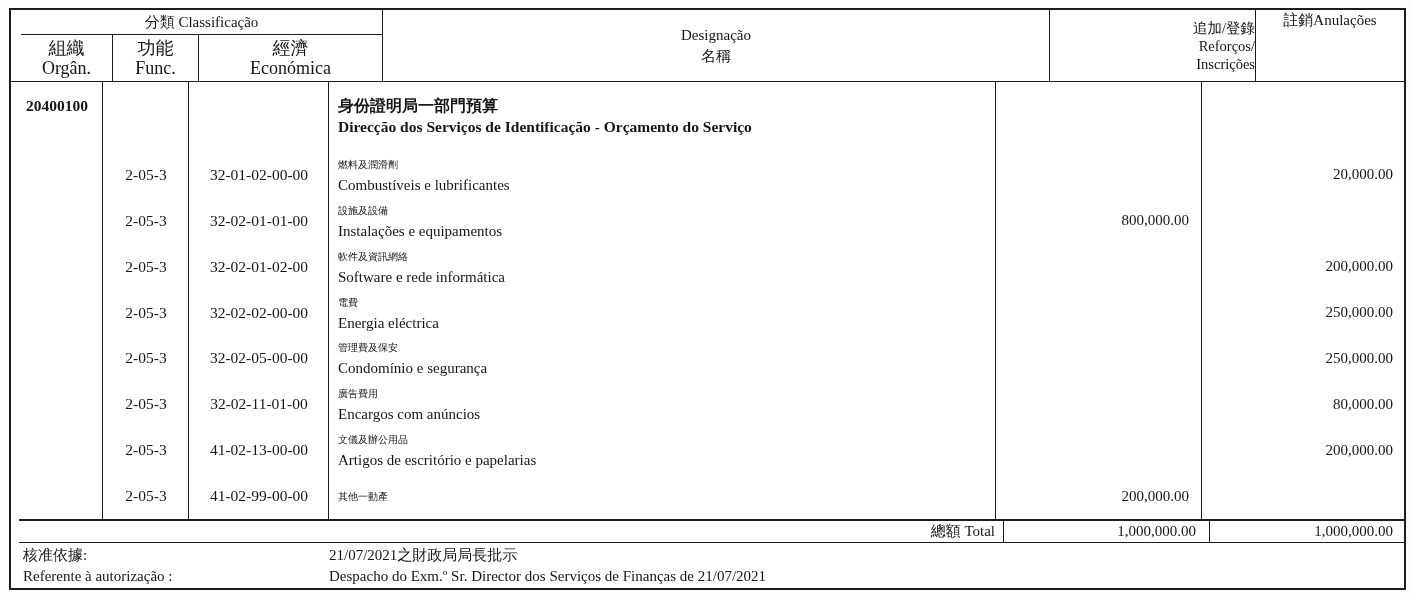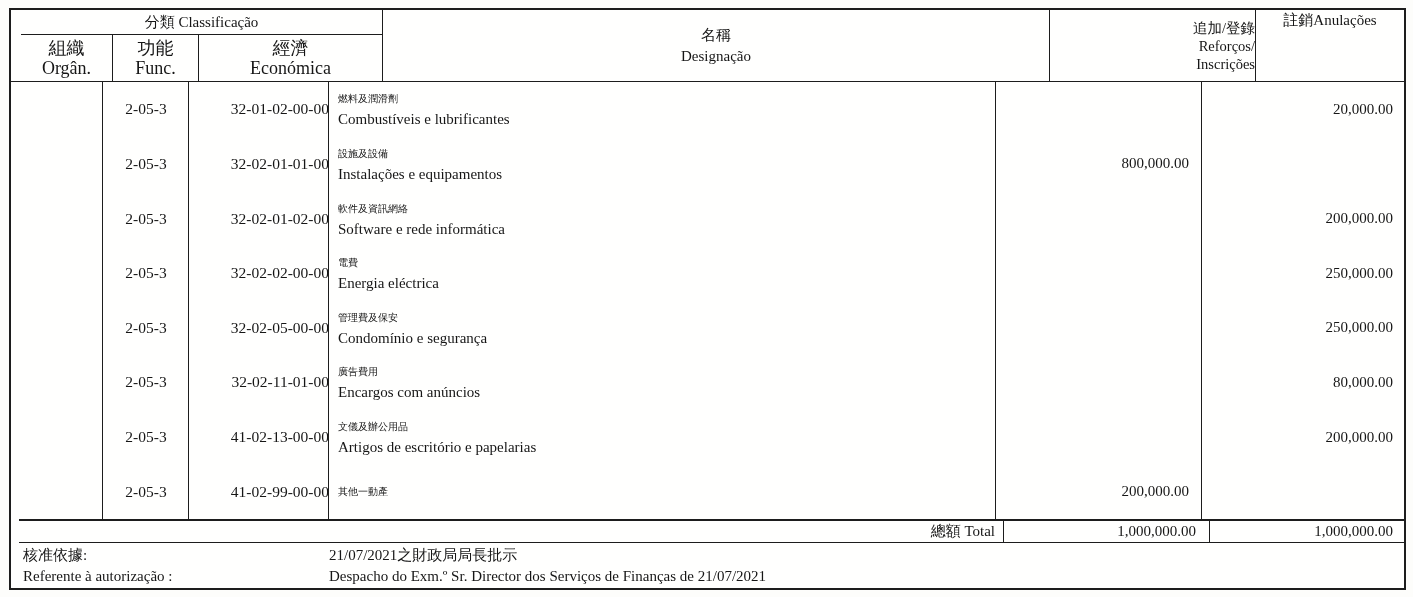--- a/index.html
+++ b/index.html
@@ -61,21 +61,21 @@
     font-weight: bold; font-size: 15.5px;
   }
   .tr-spacer { width: 226px; }
   .tr-title { width: 667px; padding: 13px 0 0 9px; }
   .tr-title .zh { font-weight: bold; font-size: 16px; line-height: 21px; }
   .tr-title .pt { font-weight: bold; font-size: 15.5px; line-height: 22px; }
 
   .item-row { flex: 1; display: flex; align-items: center; }
   .ir-c1 { width: 92px; }
   .ir-c2 { width: 86px; text-align: center; font-size: 15.5px; }
-  .ir-c3 { width: 140px; text-align: right; font-size: 15.5px; }
+  .ir-c3 { width: 140px; text-align: center; font-size: 15.5px; }
   .ir-c4 { width: 667px; padding-left: 9px; }
   .ir-c4 .zh { font-size: 10px; line-height: 21px; }
   .ir-c4 .pt { font-size: 15px; line-height: 21px; }
   .ir-c5 { width: 206px; text-align: right; padding-right: 13px; font-size: 15px; }
   .ir-c6 { flex: 1; text-align: right; padding-right: 11px; font-size: 15px; }
 
   
   .total-row {
     height: 24px; display: flex; align-items: center;
     border-top: 2px solid #1d1d1d; border-bottom: 1px solid #1d1d1d;
@@ -111,42 +111,50 @@
           <div>功能</div>
           <div>Func.</div>
         </div>
         <div class="sub-cell sub-c3">
           <div>經濟</div>
           <div>Económica</div>
         </div>
       </div>
     </div>
     <div class="hdr-desig">
+      <div>Designação</div>
       <div>名稱</div>
-      <div>Designação</div>
     </div>
     <div class="hdr-ref">
       <div>追加/登錄</div>
       <div>Reforços/</div>
       <div>Inscrições</div>
     </div>
     <div class="hdr-anul">
       <div>註銷</div>
       <div>Anulações</div>
     </div>
   </div>
 
   <div class="tbody">
     <div class="vline vl-1"></div>
     <div class="vline vl-2"></div>
     <div class="vline vl-3"></div>
     <div class="vline vl-4"></div>
     <div class="vline vl-5"></div>
 
     <div class="body-inner">
+      <div class="title-row">
+        <div class="tr-code">20400100</div>
+        <div class="tr-spacer"></div>
+        <div class="tr-title">
+          <div class="zh">身份證明局一部門預算</div>
+          <div class="pt">Direcção dos Serviços de Identificação - Orçamento do Serviço</div>
+        </div>
+      </div>
 
       <div class="item-row">
         <div class="ir-c1"></div>
         <div class="ir-c2">2-05-3</div>
         <div class="ir-c3">32-01-02-00-00</div>
         <div class="ir-c4">
           <div class="zh">燃料及潤滑劑</div>
           <div class="pt">Combustíveis e lubrificantes</div>
         </div>
         <div class="ir-c5"></div>

